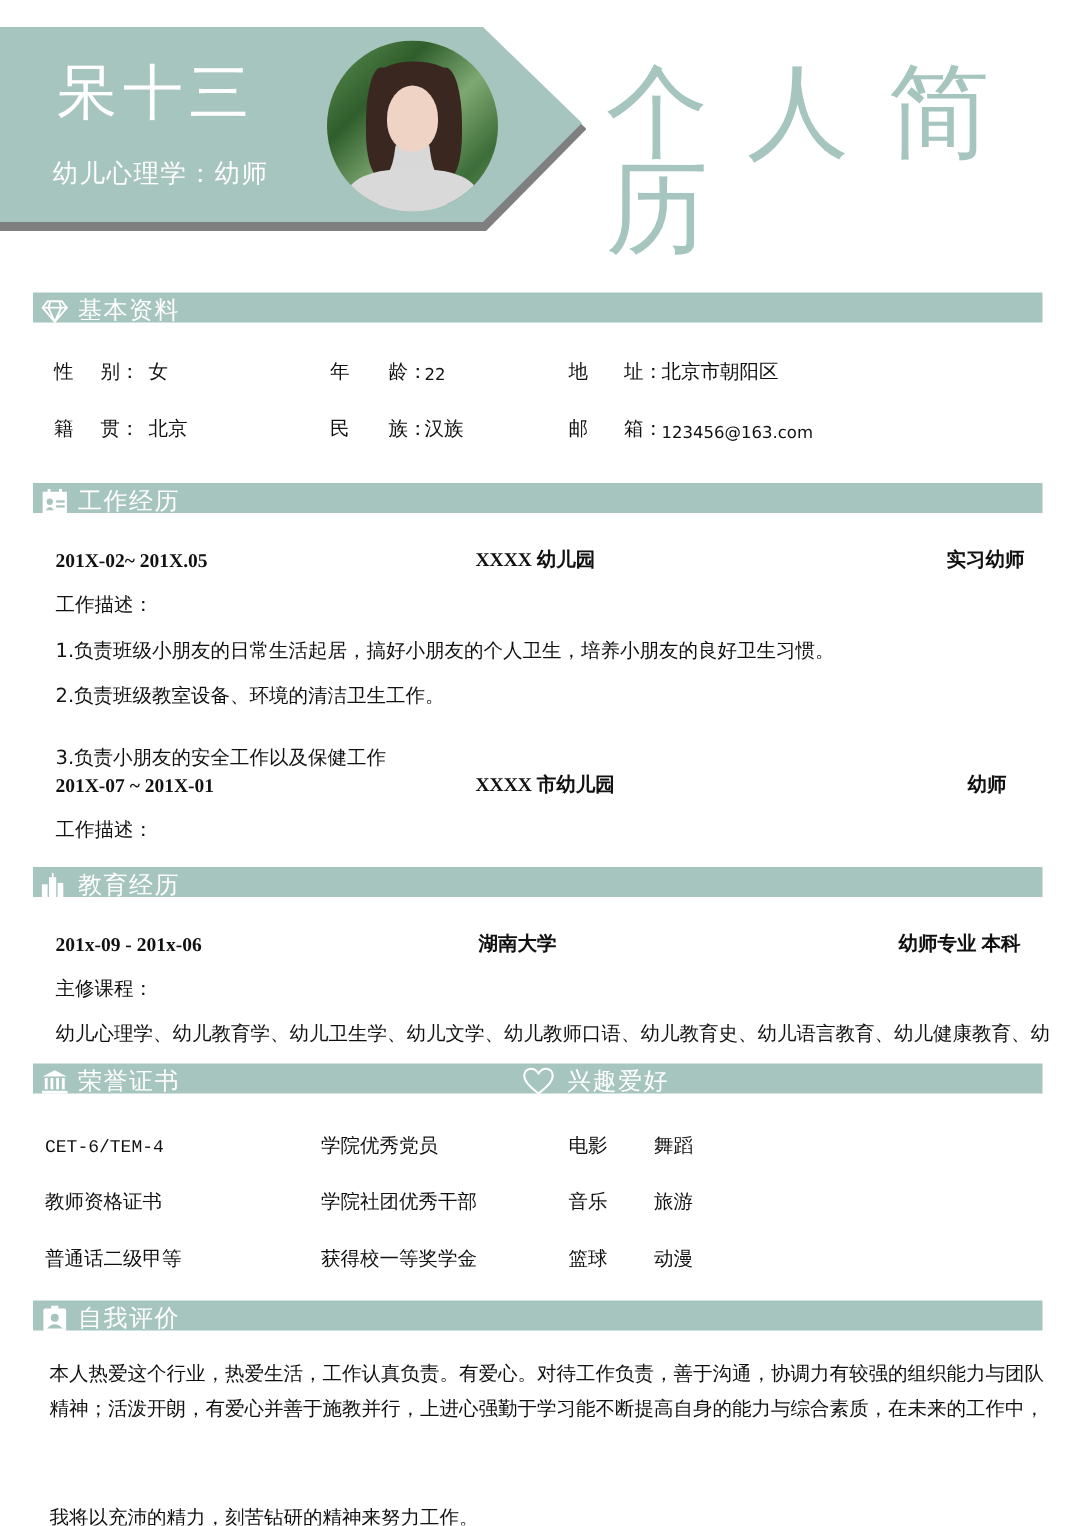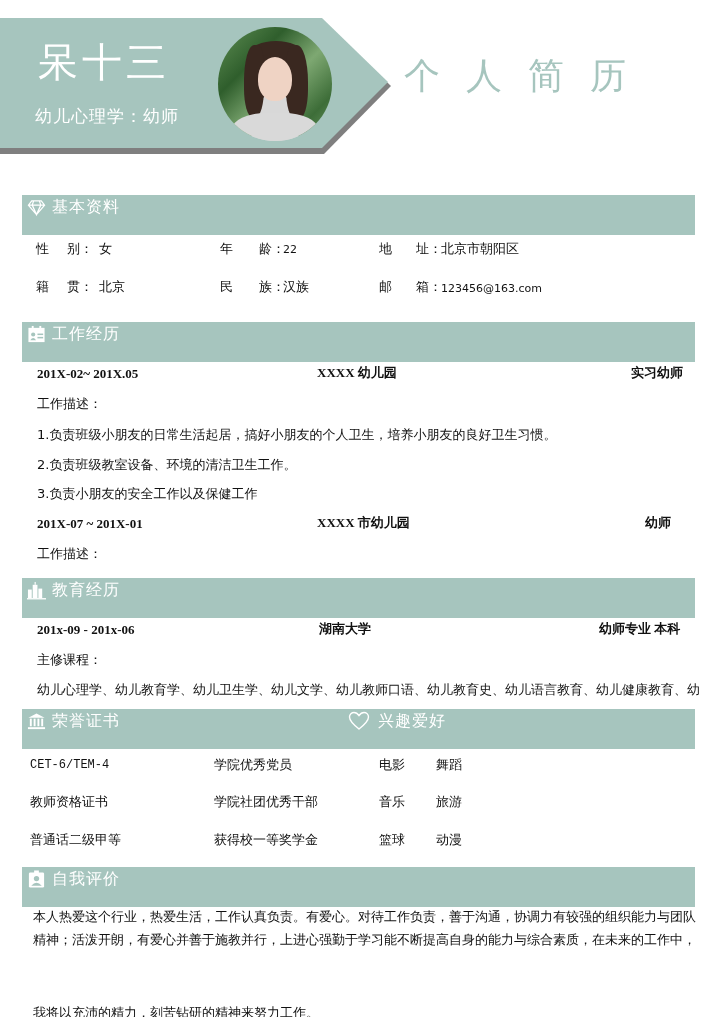--- a/index.html
+++ b/index.html
@@ -17,25 +17,25 @@
   .photo { position: absolute; left: 218px; top: 27px; width: 114px; height: 114px; border-radius: 50%; overflow: hidden;
     background: radial-gradient(circle at 50% 45%, #e7c9b8 0 18%, transparent 19%),
                 radial-gradient(ellipse at 50% 95%, #d8d8d8 0 28%, transparent 29%),
                 radial-gradient(ellipse at 50% 50%, #3b2a24 0 38%, transparent 39%),
                 linear-gradient(135deg, #5f8f54 0%, #2f5e2c 30%, #7ea872 55%, #3d6d38 80%, #6b9962 100%); }
   .photo .face { position: absolute; left: 40px; top: 30px; width: 34px; height: 44px; border-radius: 50% 50% 46% 46%; background: #efd3c4; }
   .photo .hairL { position: absolute; left: 26px; top: 18px; width: 20px; height: 72px; border-radius: 50% 30% 40% 40%; background: #3a2820; }
   .photo .hairR { position: absolute; left: 68px; top: 18px; width: 22px; height: 74px; border-radius: 30% 50% 40% 40%; background: #3a2820; }
   .photo .hairTop { position: absolute; left: 32px; top: 14px; width: 52px; height: 24px; border-radius: 50% 50% 20% 20%; background: #3a2820; }
   .photo .sweater { position: absolute; left: 14px; top: 86px; width: 86px; height: 40px; border-radius: 40% 40% 0 0; background: #d9d9d9; }
-  .doc-title { position: absolute; left: 404px; top: 44px; font-size: 36px; color: #A6C5BE; letter-spacing: 26px;
+  .doc-title { position: absolute; left: 404px; top: 44px; font-size: 68px; color: #A6C5BE; letter-spacing: 26px;
     font-family: "DejaVu Serif", "Liberation Serif", serif; line-height: 64px; }
 
   
-  .bar { position: absolute; left: 22px; width: 673px; height: 40px; background: #A6C5BE; }
+  .bar { position: absolute; left: 22px; width: 673px; height: 20px; background: #A6C5BE; }
   .bar .ico { position: absolute; left: 5px; top: 3px; width: 19px; height: 19px; color: #fff; }
   .bar .ttl { position: absolute; left: 30px; top: 1px; font-size: 16px; color: #ffffff; line-height: 22px; letter-spacing: 1px; }
   .bar .ico2 { position: absolute; left: 326px; top: 2px; width: 22px; height: 20px; }
   .bar .ttl2 { position: absolute; left: 356px; top: 1px; font-size: 16px; color: #ffffff; line-height: 22px; letter-spacing: 1px; }
 
   .t { position: absolute; font-size: 13px; line-height: 18px; color: #111; white-space: nowrap; }
   .b { font-weight: bold; font-family: "Liberation Serif", "DejaVu Serif", serif; font-size: 13px; }
 </style>
 </head>
 <body>
@@ -103,21 +103,21 @@
   <span class="ttl">工作经历</span>
 </div>
 
 <div>
   <span class="t b" style="left:37px;top:365px;">201X-02~ 201X.05</span>
   <span class="t b" style="left:317px;top:364px;">XXXX 幼儿园</span>
   <span class="t b" style="left:631px;top:364px;">实习幼师</span>
   <span class="t" style="left:37px;top:395px;">工作描述：</span>
   <span class="t" style="left:37px;top:426px;">1.负责班级小朋友的日常生活起居，搞好小朋友的个人卫生，培养小朋友的良好卫生习惯。</span>
   <span class="t" style="left:37px;top:456px;">2.负责班级教室设备、环境的清洁卫生工作。</span>
-  <span class="t" style="left:37px;top:485px;text-align:right;">3.负责小朋友的安全工作以及保健工作</span>
+  <span class="t" style="left:37px;top:497px;text-align:right;">3.负责小朋友的安全工作以及保健工作</span>
 </div>
 
 <div>
   <span class="t b" style="left:37px;top:515px;">201X-07 ~ 201X-01</span>
   <span class="t b" style="left:317px;top:514px;">XXXX 市幼儿园</span>
   <span class="t b" style="left:645px;top:514px;">幼师</span>
   <span class="t" style="left:37px;top:545px;">工作描述：</span>
 </div>
 
 <div class="bar" style="top:578px;padding-left:45px;">

